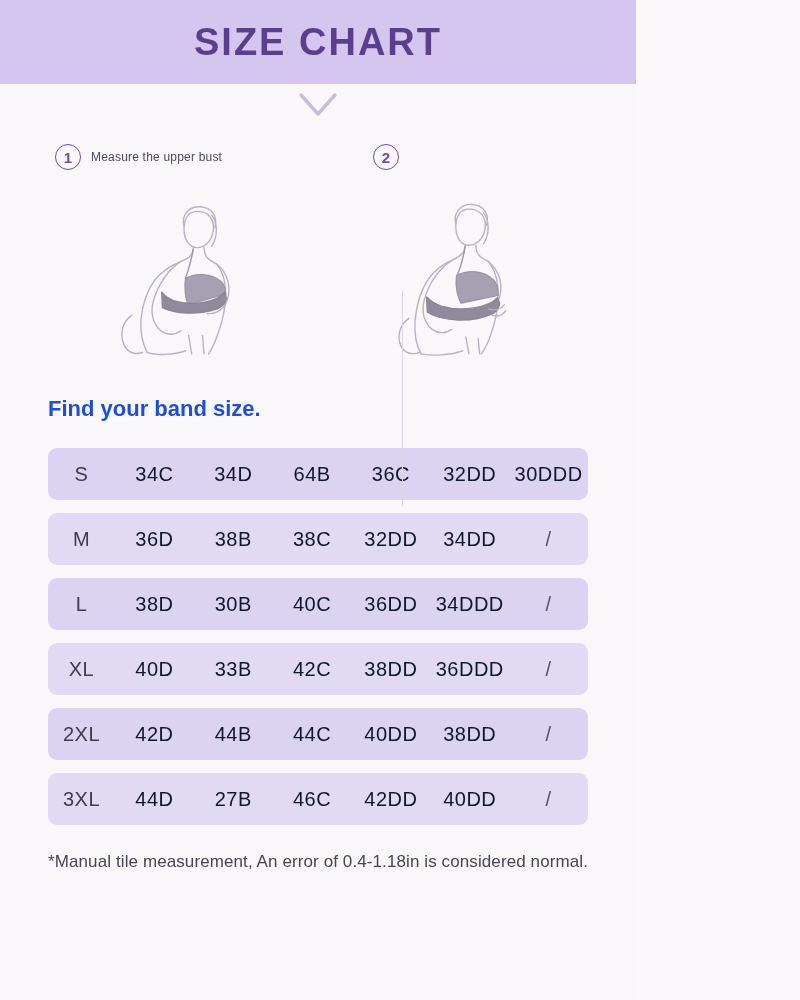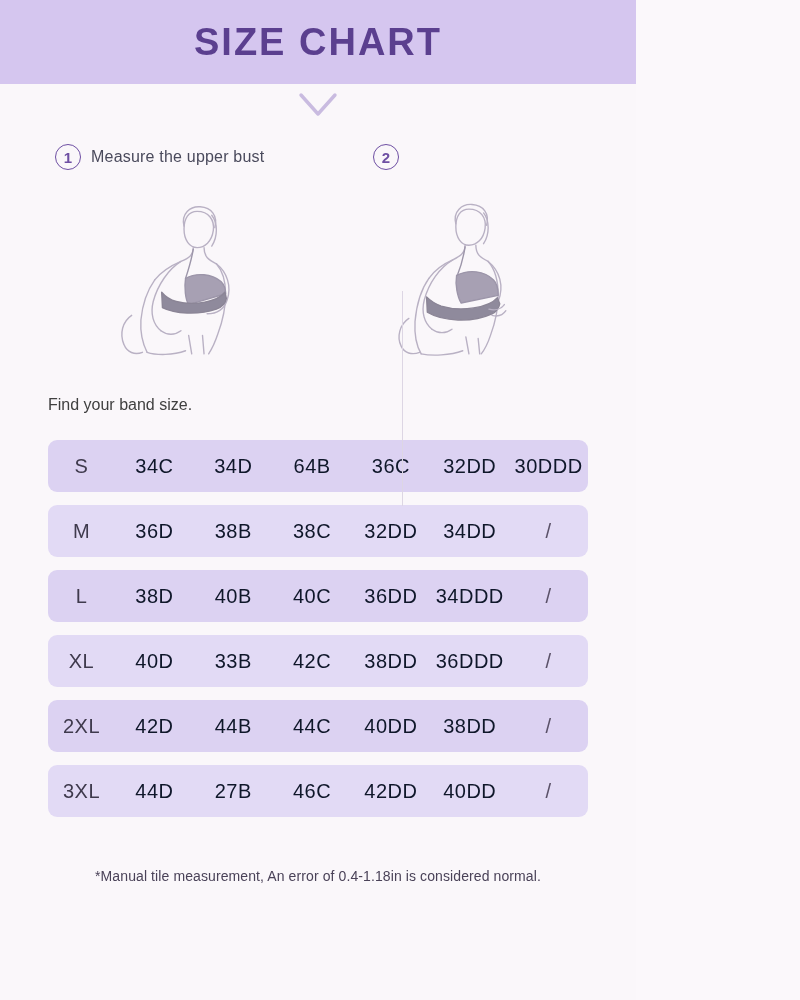--- a/index.html
+++ b/index.html
@@ -77,21 +77,21 @@
     color: #6e4fa3;
     font-size: 15px;
     font-weight: bold;
     display: flex;
     align-items: center;
     justify-content: center;
     box-sizing: border-box;
     flex: none;
   }
   .step-label {
-    font-size: 16px;
+    font-size: 12px;
     color: #4a4a5c;
     letter-spacing: 0.2px;
   }
   .divider {
     position: absolute;
     left: 402px;
     top: 165px;
     width: 1px;
     height: 215px;
     background: #ddd6e4;
@@ -99,23 +99,23 @@
   .figure {
     position: absolute;
     top: 42px;
     left: 0;
     width: 100%;
     height: 210px;
   }
 
   
   .section-title {
-    font-size: 16px;
-    font-weight: normal;
-    color: #404040;
+    font-size: 22px;
+    font-weight: bold;
+    color: #1d4ed8;
     padding: 10px 0 0 48px;
   }
 
   
   .table {
     margin: 26px 48px 0 48px;
     display: flex;
     flex-direction: column;
     gap: 13px;
   }
@@ -140,25 +140,24 @@
     flex: 0.85 1 0;
     color: #3f3a4d;
   }
   .cell.slash {
     color: #5a5168;
   }
 
   
   .footnote {
     text-align: center;
-    font-size: 14px;
+    font-size: 17px;
     color: #4a4258;
     padding-top: 27px;
     letter-spacing: 0.1px;
-    margin-top: 24px;
   }
 </style>
 </head>
 <body>
 
 <div class="page">
 
   <div class="header">
     <div class="header-title">SIZE CHART</div>
   </div>
@@ -278,21 +277,21 @@
       <div class="cell">38B</div>
       <div class="cell">38C</div>
       <div class="cell">32DD</div>
       <div class="cell">34DD</div>
       <div class="cell slash">/</div>
     </div>
 
     <div class="row">
       <div class="cell size">L</div>
       <div class="cell">38D</div>
-      <div class="cell">40B</div>
+      <div class="cell">30B</div>
       <div class="cell">40C</div>
       <div class="cell">36DD</div>
       <div class="cell">34DDD</div>
       <div class="cell slash">/</div>
     </div>
 
     <div class="row alt">
       <div class="cell size">XL</div>
       <div class="cell">40D</div>
       <div class="cell">33B</div>

